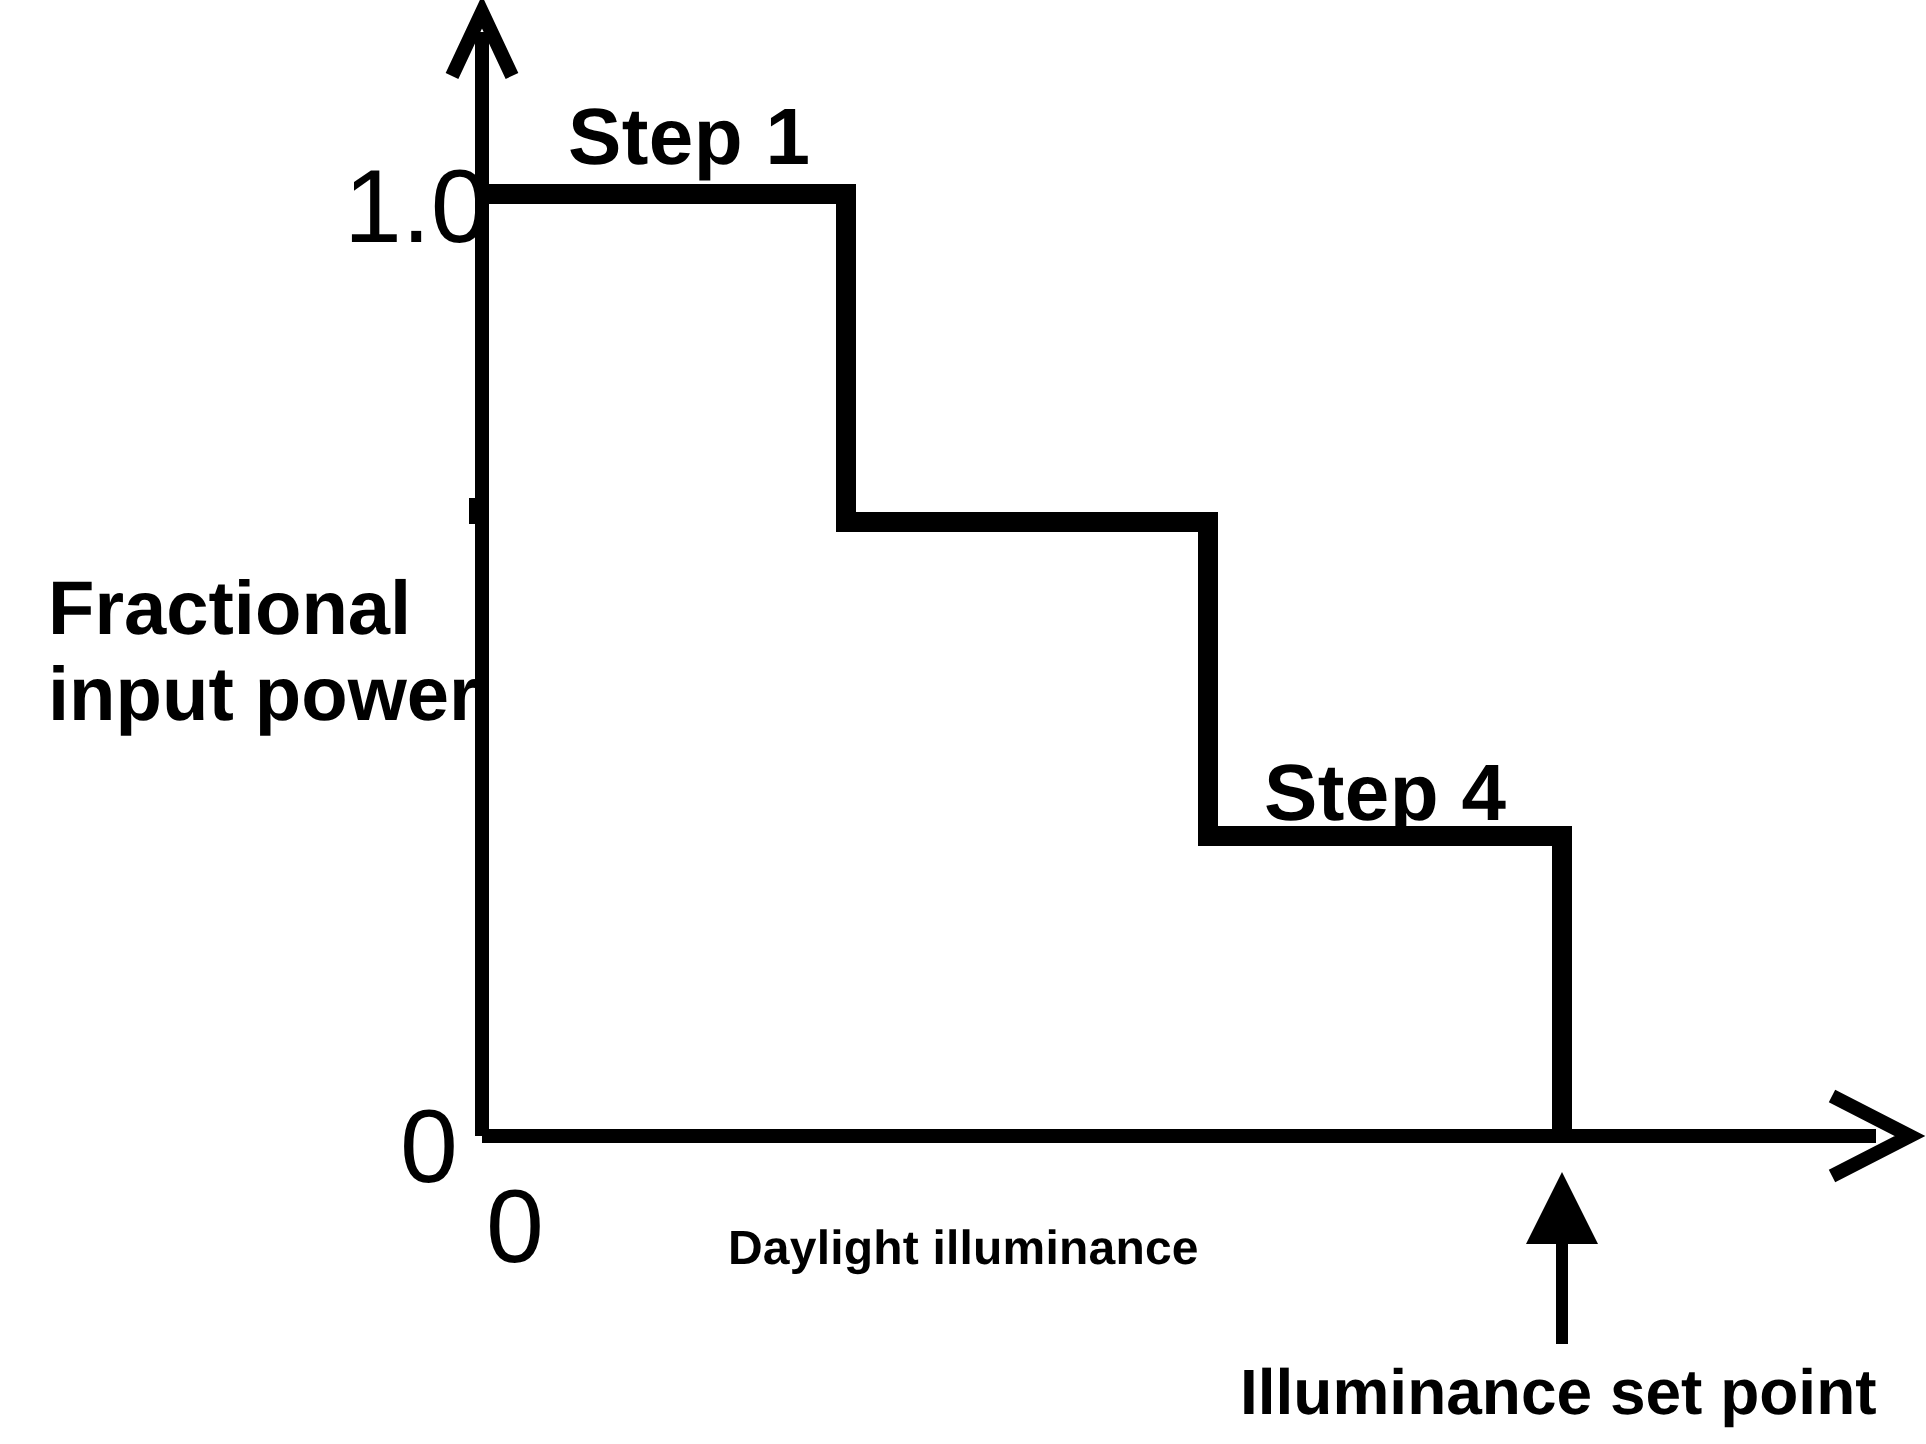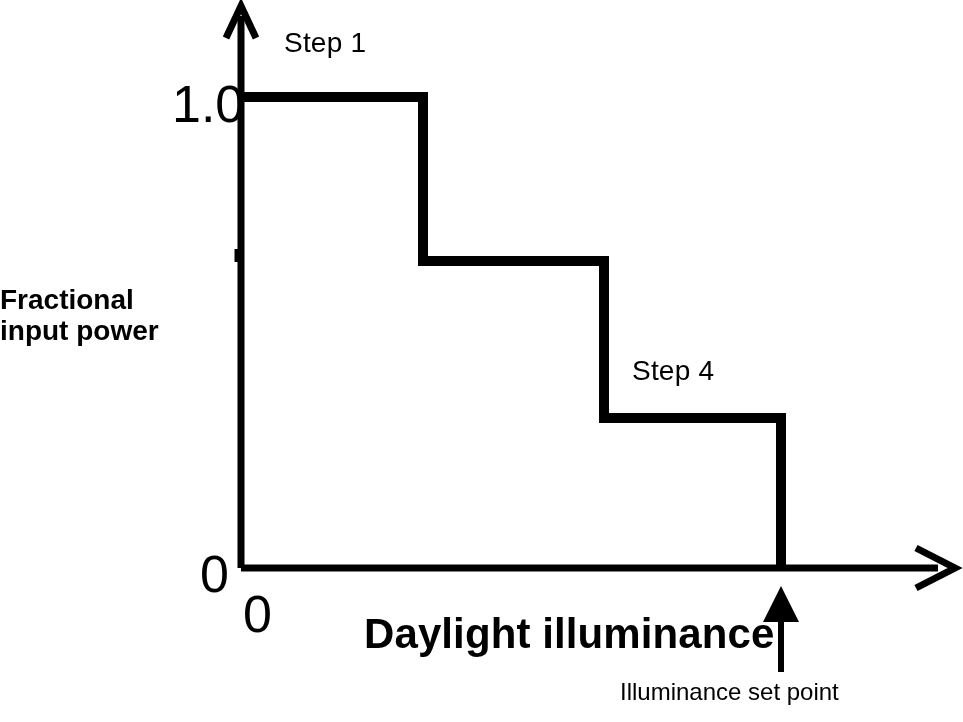--- a/index.html
+++ b/index.html
@@ -25,42 +25,44 @@
     width: 963px;
     height: 722px;
   }
   .lbl {
     position: absolute;
     white-space: nowrap;
     color: #000000;
     line-height: 1;
   }
   .step-label {
-    font-size: 28px;
-    font-weight: normal;
+    font-size: 40px;
+    font-weight: bold;
     letter-spacing: 0.2px;
+    margin-top: 20px;
   }
   .tick-label {
     font-size: 52px;
     font-weight: normal;
   }
   .axis-title {
-    font-size: 42px;
+    font-size: 24px;
     font-weight: bold;
     letter-spacing: 0.1px;
   }
   .axis-title-multiline {
-    font-size: 28px;
+    font-size: 38px;
     font-weight: bold;
     line-height: 1.12;
     white-space: pre-line;
+    padding-left: 24px;
   }
   .annot-label {
-    font-size: 24px;
-    font-weight: normal;
+    font-size: 32px;
+    font-weight: bold;
   }
 </style>
 </head>
 <body>
 
 <div id="figure">
 
   <svg id="chart-svg" viewBox="0 0 963 722" xmlns="http://www.w3.org/2000/svg">
 
     <line x1="241" y1="568" x2="241" y2="16" stroke="#000000" stroke-width="7"></line>

